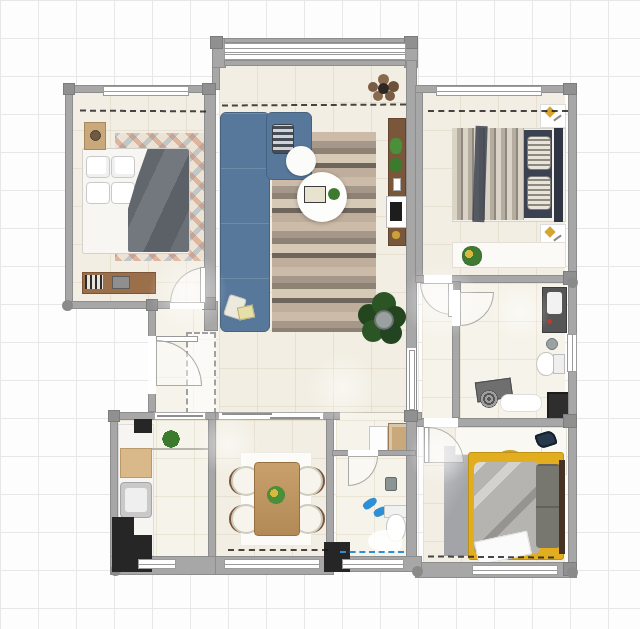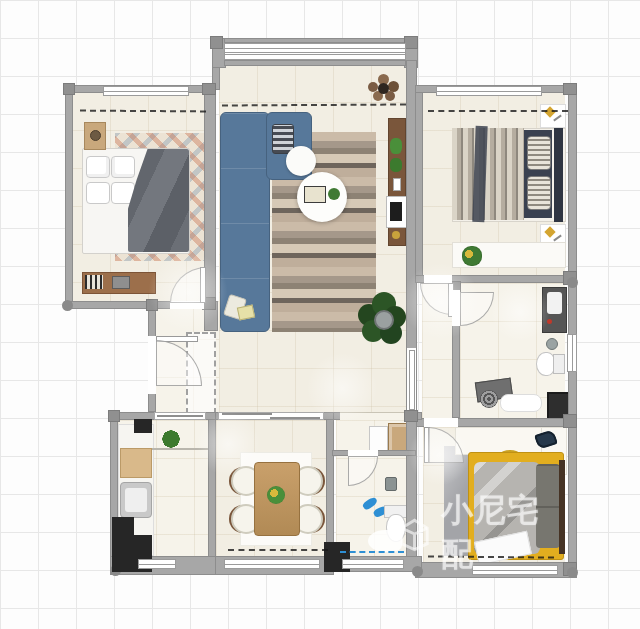--- a/index.html
+++ b/index.html
@@ -275,21 +275,14 @@
   <div class="dim" style="left:228px;top:549px;width:100px"></div>
   <div class="dimb" style="left:340px;top:551px;width:64px"></div>
 
   <div class="flare" style="left:148px;top:252px;width:80px;height:80px"></div>
   <div class="flare" style="left:306px;top:352px;width:72px;height:72px"></div>
   <div class="flare" style="left:402px;top:262px;width:78px;height:78px"></div>
   <div class="flare" style="left:196px;top:412px;width:64px;height:64px"></div>
   <div class="flare" style="left:408px;top:424px;width:62px;height:62px"></div>
   <div class="flare" style="left:490px;top:282px;width:60px;height:60px"></div>
 
-  <div class="wm" style="left:394px;top:504px;width:176px;height:58px">
-    <svg width="42" height="42" viewBox="0 0 42 42" fill="none">
-      <path d="M8 16 L21 8 L34 16 L34 32 L21 38 L8 32 Z" stroke="rgba(255,255,255,0.6)" stroke-width="3" fill="none"></path>
-      <path d="M8 16 L21 22 L34 16 M21 22 L21 38" stroke="rgba(255,255,255,0.6)" stroke-width="3" fill="none"></path>
-    </svg>
-    <span>小尼宅配</span>
-  </div>
 
 </div>
 
 </body></html>

